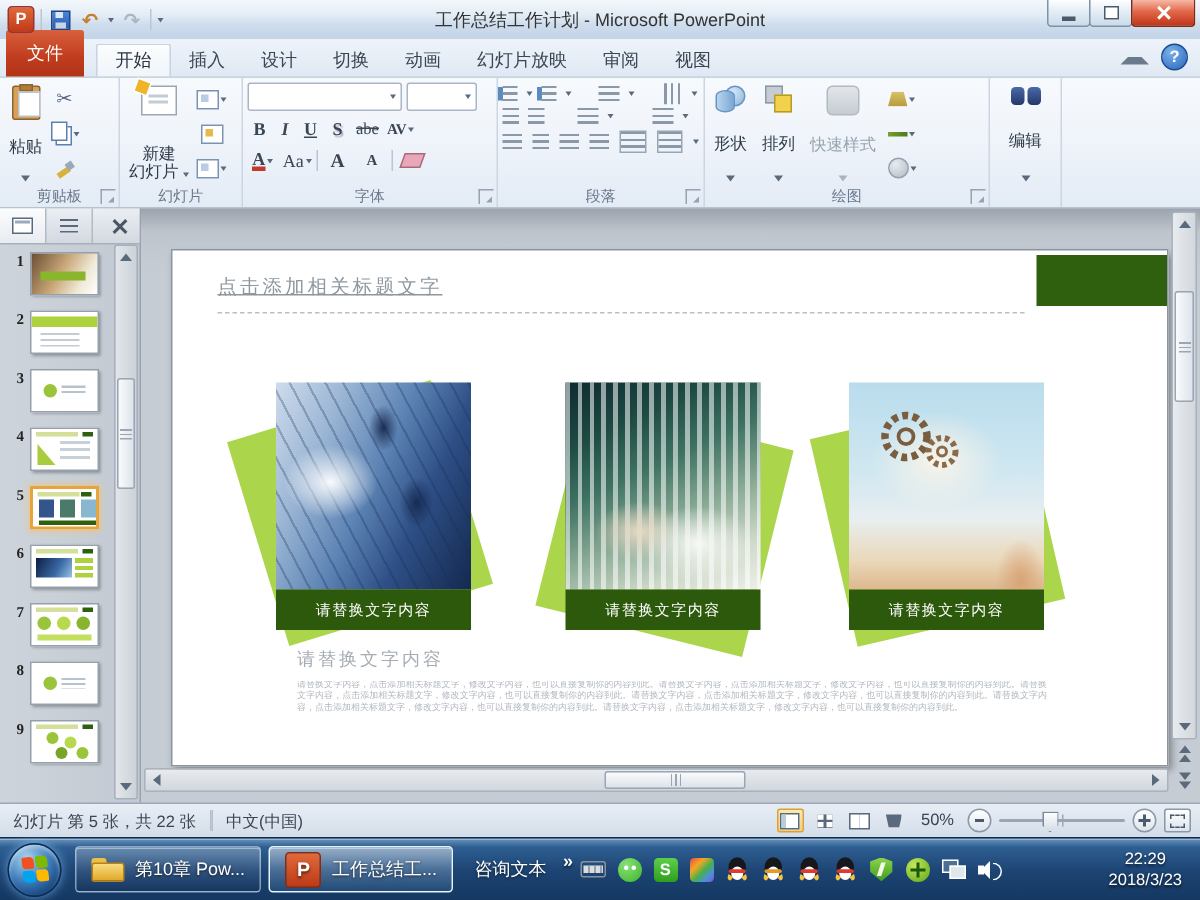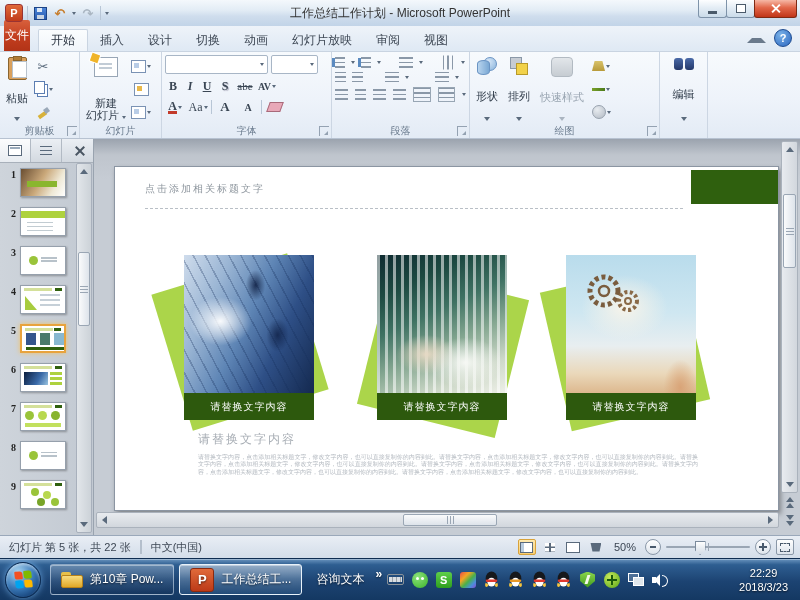--- a/index.html
+++ b/index.html
@@ -29,21 +29,21 @@
   .mingl{width:9px;height:3px;background:#4a5a6a;margin-top:7px;}
   .resgl{width:8px;height:7px;border:1px solid #4a5a6a;background:#fff;}
   .xgl{position:relative;width:11px;height:11px;}
   .xgl:before,.xgl:after{content:"";position:absolute;left:5px;top:0;width:2px;height:11px;background:#fff;}
   .xgl:before{transform:rotate(45deg);} .xgl:after{transform:rotate(-45deg);}
 
   
   .tabrow{position:absolute;top:26px;left:0;width:800px;height:26px;
     background:linear-gradient(#eef3f9,#dfe9f4);border-bottom:1px solid #c9d4e1;
     display:flex;align-items:flex-end;padding-left:4px;box-sizing:border-box;}
-  .filetab{height:31px;padding:0 1px;background:linear-gradient(#d8603c,#c03c1e 60%,#b23317);
+  .filetab{height:31px;padding:0 14px;background:linear-gradient(#d8603c,#c03c1e 60%,#b23317);
     color:#fff;border-radius:2px 2px 0 0;display:flex;align-items:center;font-size:12px;margin-right:8px;}
   .rtab{height:21px;padding:0 12px;display:flex;align-items:center;font-size:12px;color:#3c4653;}
   .rtab.active{background:linear-gradient(#fbfdfe,#f0f5fa);border:1px solid #c9d4e1;border-bottom:none;border-radius:2px 2px 0 0;color:#2a3340;}
   .ribbonctl{margin-left:auto;display:flex;align-items:center;gap:8px;padding:0 8px 4px 0;}
   .chevup{width:9px;height:5px;border-left:5px solid transparent;border-right:5px solid transparent;border-bottom:5px solid #6a7a8c;}
   .helpbtn{width:16px;height:16px;border-radius:50%;background:radial-gradient(circle at 35% 30%,#7ab2e8,#2a66c0);
     color:#fff;font-weight:bold;font-size:11px;display:flex;align-items:center;justify-content:center;border:1px solid #1c4a90;}
 
   
   .ribbon{position:absolute;top:52px;left:0;width:800px;height:87px;
@@ -145,21 +145,21 @@
   .arr.up{border-bottom:5px solid #5a6a7c;} .arr.dn{border-top:5px solid #5a6a7c;}
   .arr.lf{border-top:4px solid transparent;border-bottom:4px solid transparent;border-right:5px solid #5a6a7c;border-left:none;}
   .arr.rt{border-top:4px solid transparent;border-bottom:4px solid transparent;border-left:5px solid #5a6a7c;border-right:none;}
   .sbox{position:absolute;left:1px;right:1px;height:15px;display:flex;align-items:center;justify-content:center;}
   .sthumbv{position:absolute;left:1px;right:1px;background:linear-gradient(90deg,#fafbfc,#dde3ea);border:1px solid #9aa6b4;border-radius:2px;display:flex;align-items:center;justify-content:center;}
   .grip{width:8px;height:7px;background:repeating-linear-gradient(#9aa6b4 0 1px,transparent 1px 3px);}
 
   
   .canvas{position:absolute;left:94px;top:0;right:0;bottom:0;background:linear-gradient(#9ba3ae,#bfc5cd 16px,#c6ccd4 40px);}
   .slide{position:absolute;left:20px;top:27px;width:665px;height:345px;background:#fff;border:1px solid #8b95a2;box-shadow:2px 3px 5px rgba(0,0,0,.35);box-sizing:border-box;}
-  .stitle{position:absolute;left:30px;top:15px;font-size:10px;color:#8e969e;letter-spacing:2px;}
+  .stitle{position:absolute;left:30px;top:15px;font-size:13px;color:#8e969e;letter-spacing:2px;text-decoration:underline;}
   .sline{position:absolute;left:30px;top:41px;right:95px;border-top:1px dashed #b9bfc6;}
   .sgreen{position:absolute;right:0;top:3px;width:87px;height:34px;background:#2f600e;}
   .card{position:absolute;top:88px;width:130px;height:165px;}
   .c1{left:69px;} .c2{left:262px;} .c3{left:451px;}
   .lime{position:absolute;width:142px;height:142px;background:#abd54a;}
   .c1 .lime{top:16px;left:-15px;transform:rotate(-17deg);}
   .c2 .lime{top:26px;left:-5px;transform:rotate(14deg);}
   .c3 .lime{top:20px;left:-12px;transform:rotate(-13deg);}
   .cimg{position:absolute;left:0;right:0;top:0;bottom:27px;}
   .img1{background:

